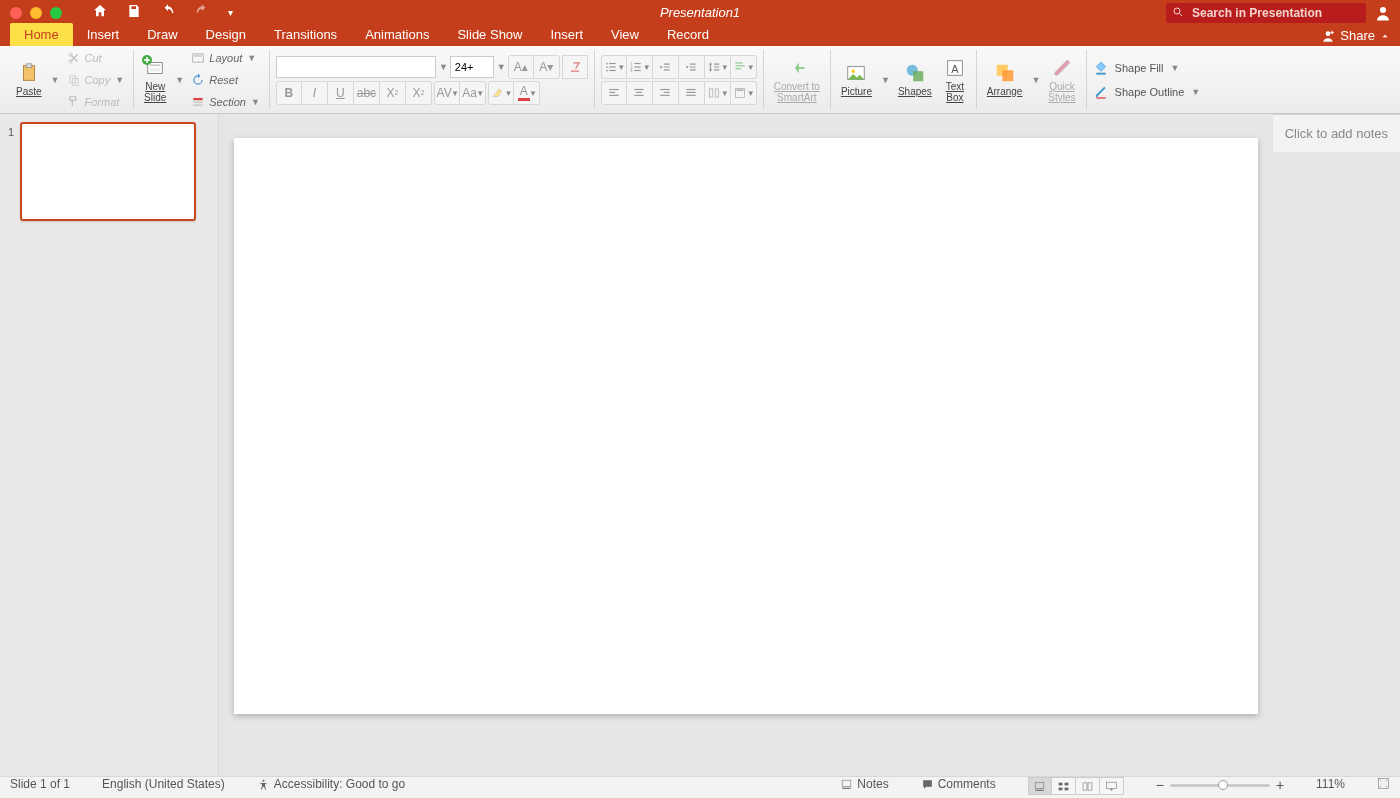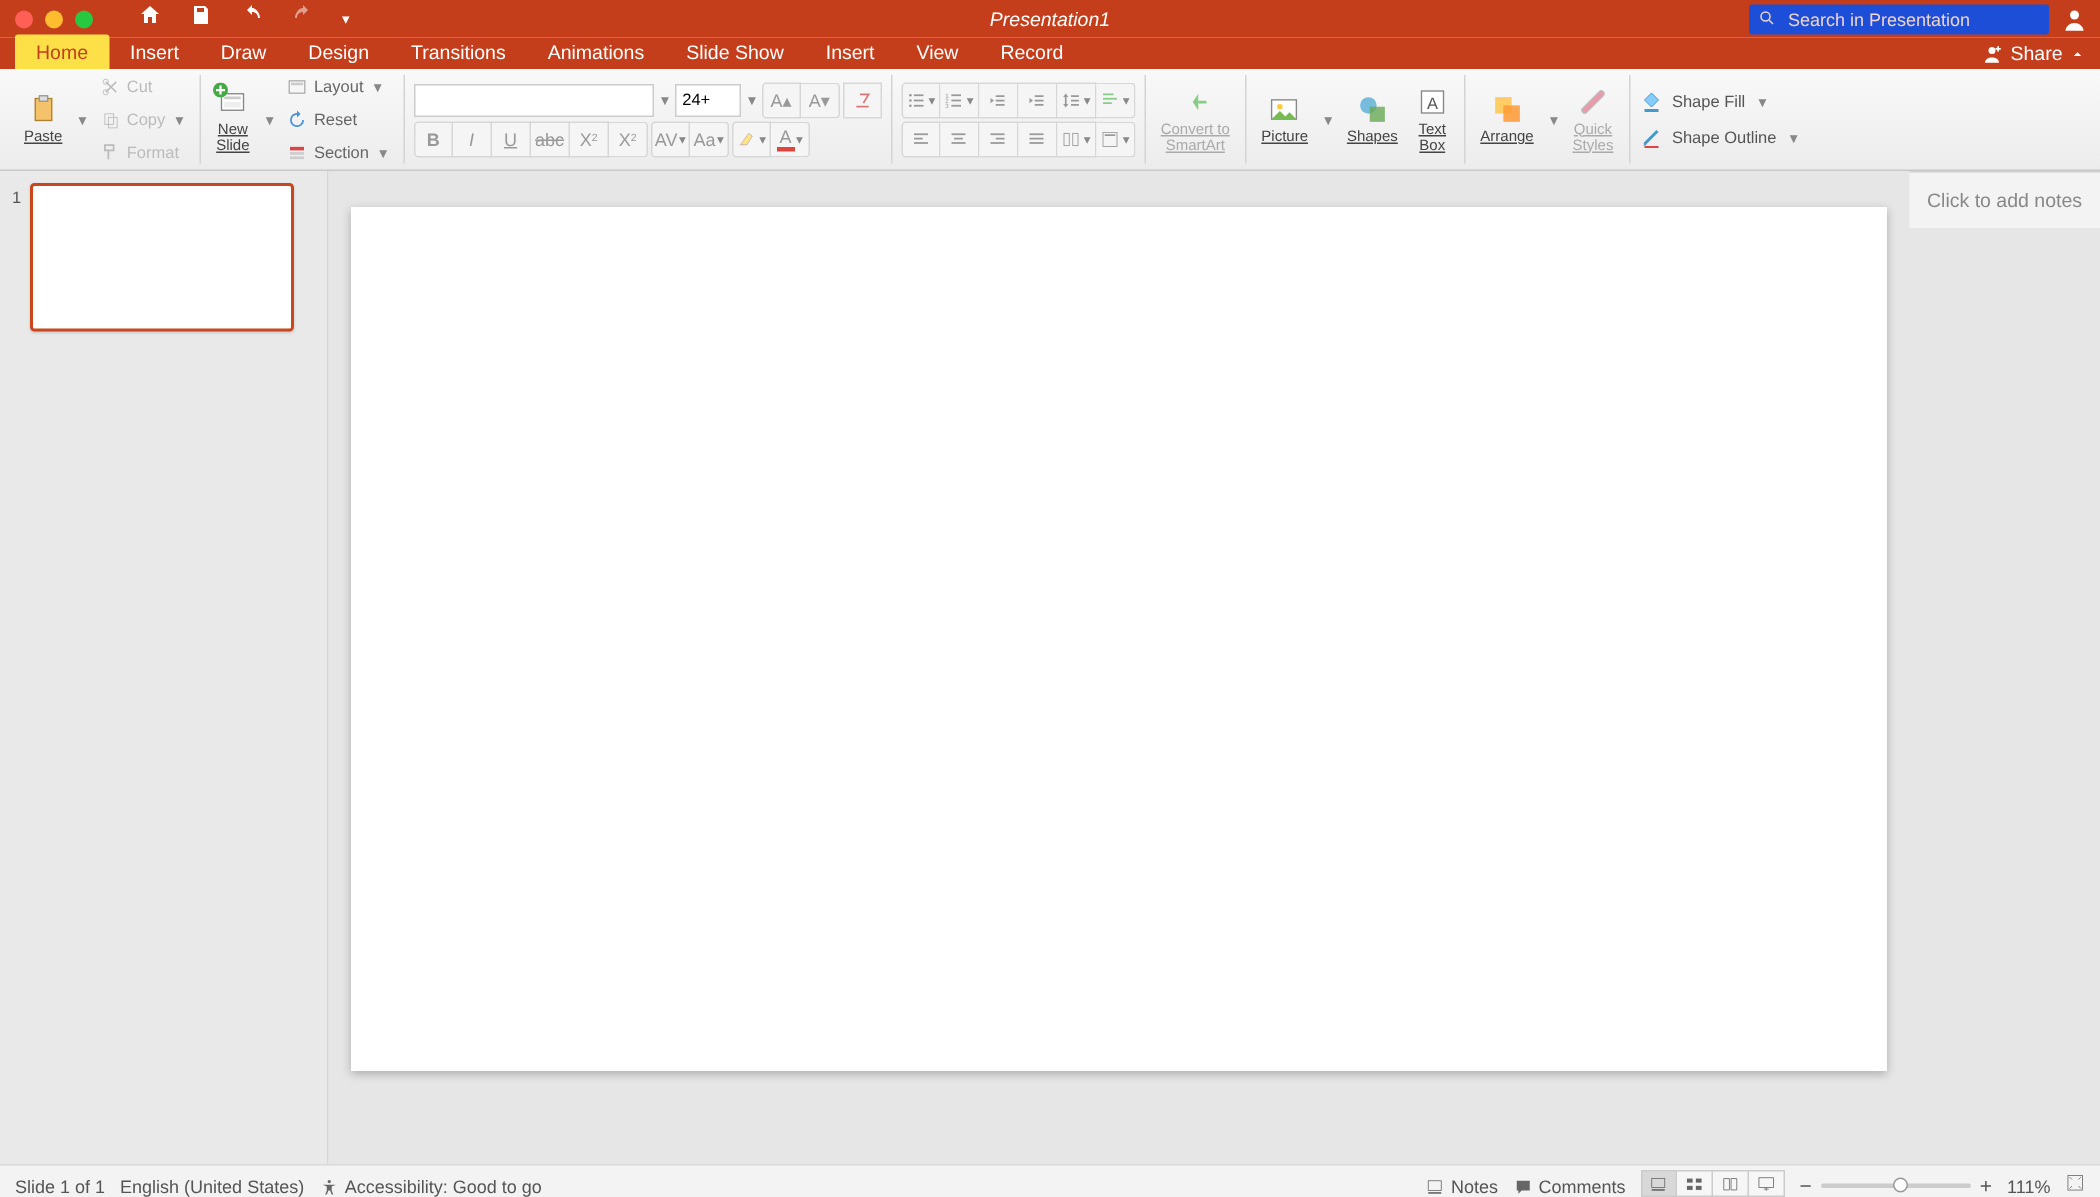--- a/index.html
+++ b/index.html
@@ -5,41 +5,41 @@
 * { margin: 0; padding: 0; box-sizing: border-box; font-family: -apple-system, "Helvetica Neue", Arial, sans-serif; }
 body { width: 1400px; height: 798px; overflow: hidden; background: #e6e6e6; display: flex; flex-direction: column; }
 .titlebar { height: 25px; background: #c43e1c; display: flex; align-items: center; position: relative; color: #fff; }
 .traffic { display: flex; gap: 8px; padding-left: 10px; align-items: center; }
 .tl { width: 12px; height: 12px; border-radius: 50%; }
 .tl.red { background: #ff5f57; } .tl.yel { background: #febc2e; } .tl.grn { background: #28c840; }
 .title-icons { display: flex; gap: 18px; margin-left: 30px; align-items: center; color: #fff; }
 .title-icons svg, .title-icons .glyph { width: 16px; height: 16px; fill: #fff; }
 .doctitle { position: absolute; left: 50%; transform: translateX(-50%); font-size: 13px; font-weight: 500; font-style: italic; }
 .searchwrap { margin-left: auto; margin-right: 8px; display: flex; align-items: center; gap:8px;}
-.searchbox { background: #1d4ed8; border: none; color: #fff; font-size: 12px; padding: 3px 20px 3px 26px; width: 200px; border-radius: 2px; }
+.searchbox { background: #b91c1c; border: none; color: #fff; font-size: 12px; padding: 3px 20px 3px 26px; width: 200px; border-radius: 2px; font-weight: bold; }
 .searchbox::placeholder { color: #f0d4cc; }
 .searchwrap .mag { position: relative; }
 .searchwrap .mag svg { position:absolute; left:6px; top:3px; width:12px; height:12px; fill:#f0d4cc;}
 .user-icn { width:18px;height:18px;fill:#fff; }
 
 .tabbar { height: 21px; background: #c43e1c; display: flex; align-items: flex-end; padding-left:10px; color:#fff; position:relative;}
 .tab { padding: 4px 14px 4px; font-size: 13px; cursor: pointer; color:#fff; }
 .tab.active { background: #fde047; color: #c43e1c; border-radius: 2px 2px 0 0; font-weight: 500;}
 .share { margin-left: auto; margin-right: 10px; display: flex; align-items: center; gap:5px; font-size:13px; padding-bottom:3px;}
 .chev { width:10px;height:10px;fill:#fff;}
 
 .ribbon { height: 68px; background: linear-gradient(#f9f9f9,#ececec); border-bottom:1px solid #c9c9c9; display:flex; align-items:center; padding: 4px 6px; gap:0; font-size:11px; color:#666;}
 .rgroup { display:flex; align-items:center; height:100%; padding:0 6px; border-right:1px solid #d4d4d4; gap:4px;}
 .rgroup:last-child{border-right:none;}
 .vbtn { display:flex; flex-direction:column; align-items:center; justify-content:center; gap:2px; padding:2px 4px; cursor:pointer; color:#444; white-space:nowrap;}
 .vbtn.dis { color:#aaa; }
 .vbtn .ic { width:22px; height:22px; display:flex;align-items:center;justify-content:center;}
 .vbtn .ic svg{width:22px;height:22px;}
 .vbtn .lbl{font-size:10px; line-height:11px; text-align:center;text-decoration:underline;}
-.minibtns { display:flex; flex-direction:column; gap:6px; }
+.minibtns { display:flex; flex-direction:column; gap:6px;font-style:italic; }
 .mini { display:flex; align-items:center; gap:4px; font-size:11px; color:#666; cursor:pointer; padding:1px 3px;}
 .mini.dis{color:#bbb;}
 .mini .mic{width:14px;height:14px;}
 .drop{font-size:9px;color:#888;margin-left:1px;}
 .fontbox{display:flex;align-items:center;gap:2px;}
 .fontsel{width:160px;height:22px;border:1px solid #ccc;background:#fff;font-size:11px;padding:0 4px;}
 .sizesel{width:44px;height:22px;border:1px solid #ccc;background:#fff;font-size:11px;padding:0 4px;text-align:left;}
 .iconbtn{width:26px;height:24px;border:1px solid #d7d7d7;background:#f5f5f5;display:flex;align-items:center;justify-content:center;cursor:pointer;color:#999; font-size:12px;}
 .iconbtn svg{width:14px;height:14px;fill:#999;}
 .btnrow{display:flex;gap:0px;}
@@ -54,21 +54,21 @@
 .workarea{flex:1; display:flex; min-height:0;}
 .thumbcol{width:219px; background:#e9e9e9; border-right:1px solid #d6d6d6; padding:8px 8px; }
 .thumbwrap{display:flex; gap:6px;}
 .slidenum{font-size:11px;color:#555;padding-top:4px;}
 .thumb{width:176px;height:99px;background:#fff;border:2px solid #c8471f;border-radius:3px; box-shadow:0 1px 2px rgba(0,0,0,.15);}
 .canvaswrap{flex:1; display:flex; min-width:0;}
 .canvasarea{flex:1; background:#e6e6e6; display:flex; align-items:flex-start; justify-content:center; padding-top:24px; overflow:hidden;}
 .slide{width:1024px;height:576px;background:#fff; box-shadow:0 2px 6px rgba(0,0,0,.25);}
 .notes{height:38px;border-top:1px solid #d0d0d0;background:#f3f3f3;display:flex;align-items:center;padding:0 12px;color:#888;font-size:13px;}
 
-.status{height:22px;background:#f3f3f3;border-top:1px solid #d8d8d8;display:flex;align-items:flex-end;font-size:12px;color:#555;padding:0 10px;gap:10px;}
+.status{height:22px;background:#f3f3f3;border-top:1px solid #d8d8d8;display:flex;align-items:flex-start;font-size:12px;color:#555;padding:0 10px;gap:32px;}
 .status .spacer{flex:1;}
 .status .sbtn{display:flex;align-items:center;gap:4px;cursor:pointer;}
 .status svg{width:13px;height:13px;fill:#666;}
 .viewbtns{display:flex;gap:0;}
 .viewbtns .vb{width:24px;height:18px;border:1px solid #ccc;display:flex;align-items:center;justify-content:center;background:#f6f6f6;}
 .viewbtns .vb.active{background:#d8d8d8;}
 .viewbtns .vb + .vb{border-left:none;}
 .zoomsl{display:flex;align-items:center;gap:6px;}
 .zoomsl .track{width:100px;height:3px;background:#ccc;position:relative;border-radius:2px;}
 .zoomsl .knob{width:10px;height:10px;background:#fff;border:1px solid #999;border-radius:50%;position:absolute;left:48%;top:-4px;}

